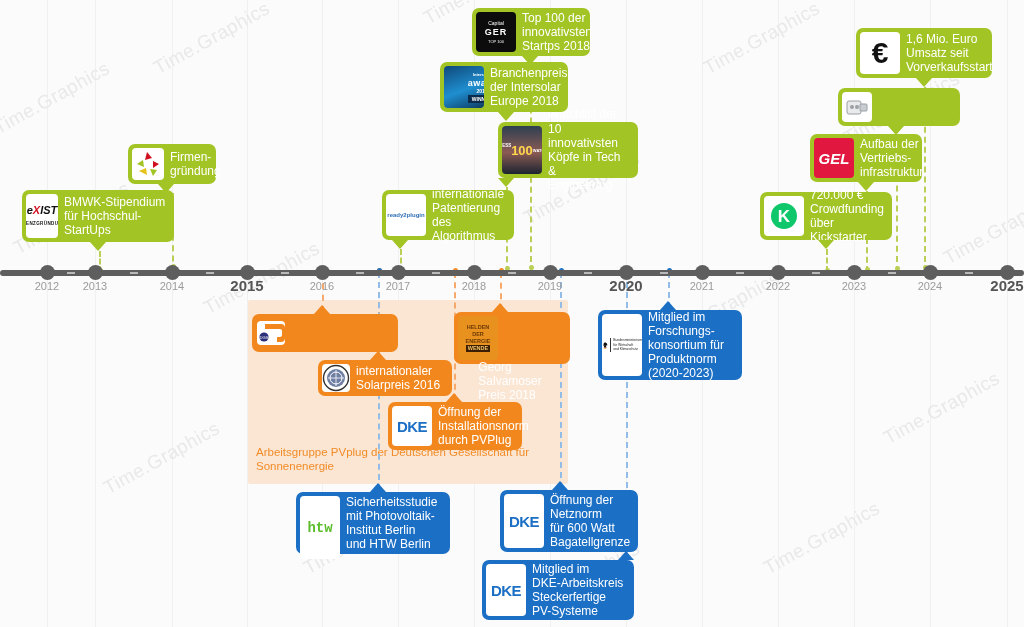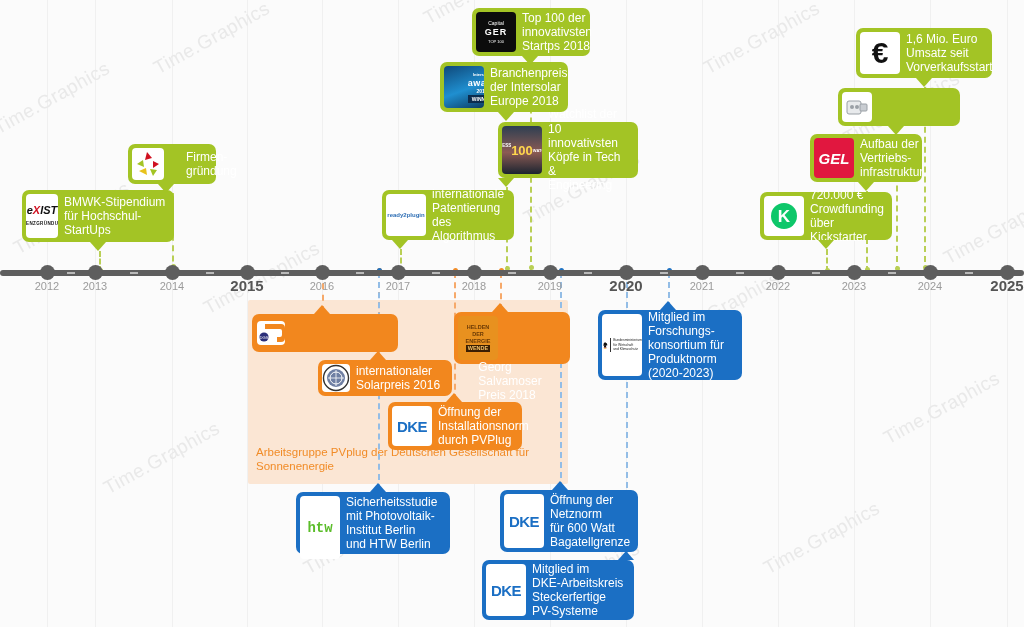--- a/index.html
+++ b/index.html
@@ -278,21 +278,21 @@
         <div class="logo" style="width: 32px; height: 44px;">
           <span class="lg">
             <span class="lg-exist">e<i>X</i>IST<br><span style="font-size:4.5px;font-style:normal;letter-spacing:.4px">EXISTENZGRÜNDUNGEN</span></span>
           </span>
         </div>
         <div class="txt">BMWK-Stipendium
 für Hochschul-
 StartUps</div>
       </div>
       <div class="tail down g-down" style="left: 90px; top: 242px;"></div>
-      <div class="card green" style="left: 128px; top: 144px; width: 88px; height: 40px; gap: 16px;">
+      <div class="card green" style="left: 128px; top: 144px; width: 88px; height: 40px;">
         <div class="logo" style="width: 32px; height: 32px;">
           <span class="lg">
             <svg width="28" height="26" viewBox="0 0 28 26">
               <path d="M13 1 L18 7 L11 9 Z" fill="#d01020"></path>
               <path d="M3 13 L9 9 L10 16 Z" fill="#a3c425"></path>
               <path d="M19 10 L25 13 L19 17 Z" fill="#d01020"></path>
               <path d="M5 20 L12 17 L13 24 Z" fill="#e8c21c"></path>
               <path d="M16 18 L23 19 L19 25 Z" fill="#a3c425"></path>
             </svg>
           </span>

